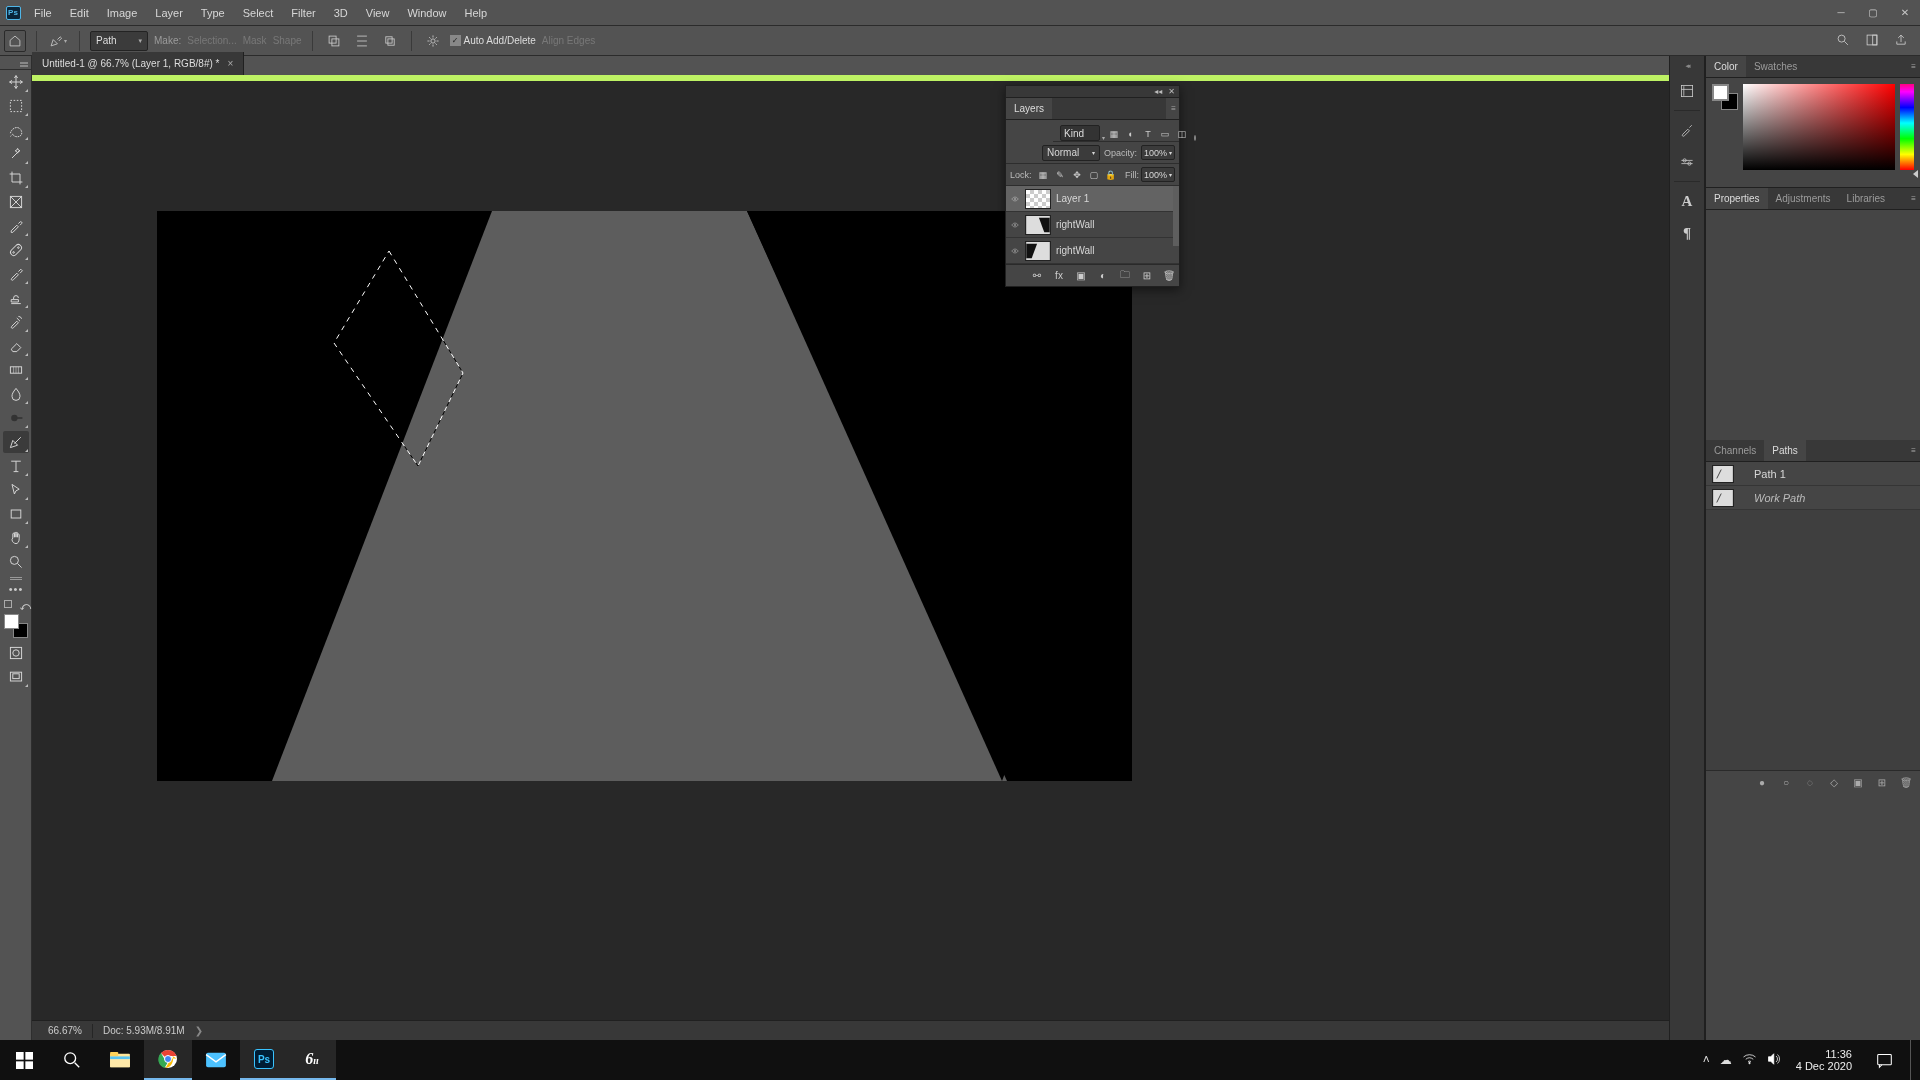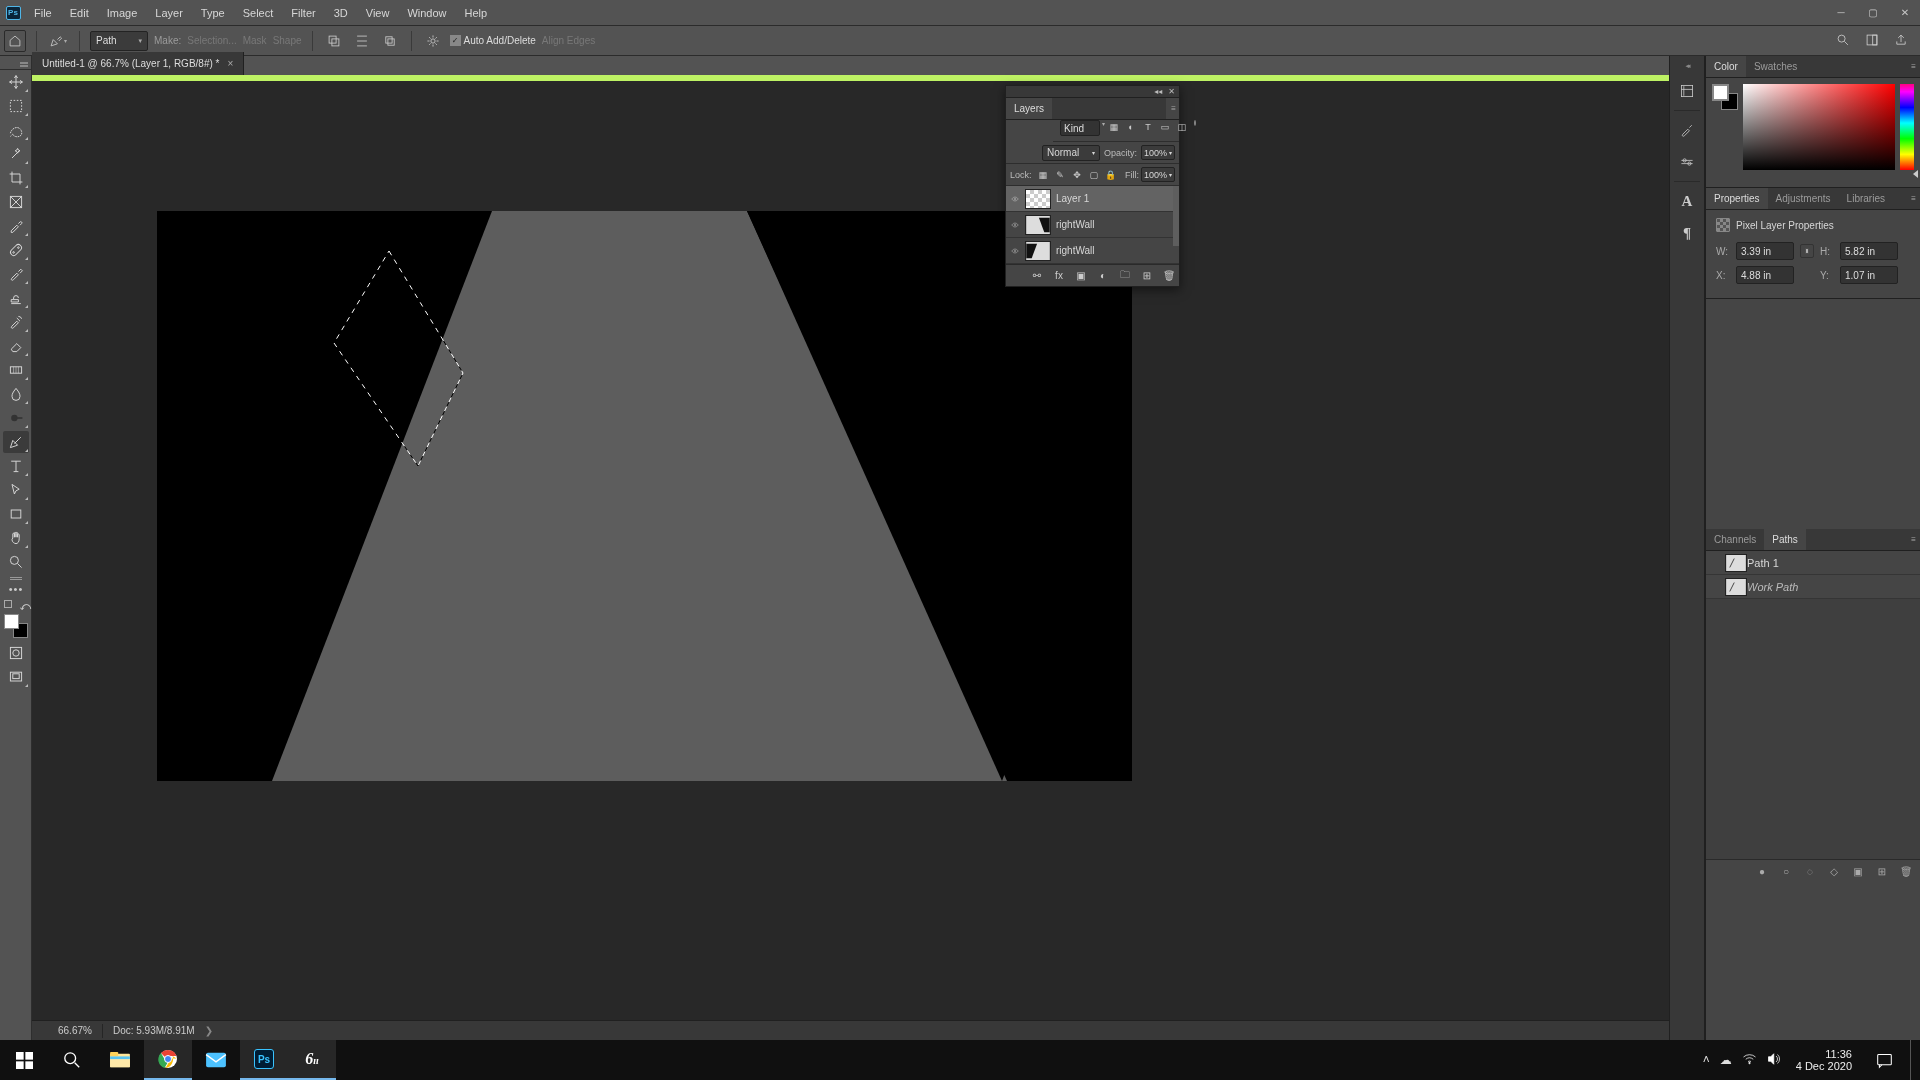--- a/index.html
+++ b/index.html
@@ -64,32 +64,32 @@
   .swap-reset .b{width:8px;height:8px;position:absolute;right:0;top:0;}
 
   
   .docarea{flex:1;display:flex;flex-direction:column;background:#2a2a2a;}
   .tabstrip{height:25px;background:var(--menu-bg);display:flex;align-items:flex-end;border-bottom:6px solid #bef264;}
   .doctab{height:23px;background:#383838;color:#ddd;display:flex;align-items:center;padding:0 10px;font-size:10px;border-right:1px solid #202020;position:relative;}
   .doctab .x{margin-left:8px;color:#aaa;cursor:pointer;}
   .canvaswrap{flex:1;background:#282828;position:relative;overflow:hidden;}
   .canvas-svg{position:absolute;left:0;top:0;}
   
-  .statusbar{height:20px;background:#383838;display:flex;align-items:center;padding:0 26px;border-top:1px solid #202020;font-size:10px;color:#ccc;}
+  .statusbar{height:20px;background:#383838;display:flex;align-items:center;padding:0 16px;border-top:1px solid #202020;font-size:10px;color:#ccc;}
   .statusbar .sep{width:1px;height:14px;background:#252525;margin:0 10px;}
   .status-arrow{margin-left:10px;color:#888;}
 
   
   .layers-panel{position:absolute;top:85px;left:1005px;width:175px;background:#454545;border:1px solid #202020;font-size:10px;box-shadow:0 3px 10px rgba(0,0,0,0.5);}
   .pnl-top{height:12px;background:#383838;display:flex;align-items:center;justify-content:flex-end;gap:6px;padding:0 4px;border-bottom:1px solid #202020;}
   .pnl-top span{color:#bbb;font-size:8px;cursor:pointer;}
   .pnl-tab{height:22px;background:#383838;display:flex;align-items:flex-end;border-bottom:1px solid #202020;}
   .pnl-tab div{padding:0 8px;height:100%;display:flex;align-items:center;background:#454545;color:#ddd;}
   .pnl-tab .menu{margin-left:auto;color:#aaa;padding:0 5px;letter-spacing:-2px;font-size:8px;}
-  .layers-filter{display:flex;align-items:flex-start;height:22px;padding:0 5px;border-bottom:1px solid #2d2d2d;gap:2px;margin-left:47px;}
+  .layers-filter{display:flex;align-items:flex-end;height:22px;padding:0 5px;border-bottom:1px solid #2d2d2d;gap:2px;margin-left:47px;}
   .layers-filter .search{width:8px;height:8px;}
   .layers-filter input{flex:1;background:#333;border:1px solid #222;border-radius:2px;color:#ddd;height:16px;padding:0 3px;font-size:10px;width:40px;}
   .filter-icons{display:flex;gap:3px;margin-left:auto;}
   .filter-icons span{width:14px;height:14px;display:flex;align-items:center;justify-content:center;color:#ccc;font-size:9px;}
   .toggle-dot{width:6px;height:6px;border-radius:50%;border:1px solid #888;margin-left:3px;}
   .layers-blend{display:flex;align-items:center;height:22px;padding:0 4px;border-bottom:1px solid #2d2d2d;gap:4px;}
   .blend-sel{flex:1;background:#3b3b3b;border:1px solid #222;border-radius:2px;height:16px;display:flex;align-items:center;justify-content:space-between;padding:0 4px;font-size:10px;margin-left:32px;}
   .op-field{width:34px;height:15px;background:#3b3b3b;border:1px solid #222;border-radius:2px;display:flex;align-items:center;padding:0 2px;font-size:9px;}
   .op-field .car{margin-left:auto;font-size:6px;}
   .layers-lock{display:flex;align-items:center;height:22px;padding:0 4px;border-bottom:1px solid #2d2d2d;gap:2px;}
@@ -136,21 +136,21 @@
   .props-panel .title-row{display:flex;align-items:center;gap:6px;margin-bottom:10px;}
   .props-panel .title-row .ico{width:14px;height:14px;border:1px solid #888;border-radius:1px;background:repeating-conic-gradient(#888 0 25%,#555 0 50%) 0 0/6px 6px;}
   .dim-row{display:flex;align-items:center;gap:6px;margin-bottom:6px;}
   .dim-row label{color:#aaa;width:14px;}
   .dim-row input{width:58px;height:18px;background:#333;border:1px solid #222;border-radius:2px;color:#ddd;font-size:10px;padding:0 4px;}
   .link-ico{width:14px;height:14px;border:1px solid #333;border-radius:2px;display:flex;align-items:center;justify-content:center;}
   
   .prop-pad{height:230px;}
   
   .paths-panel{}
-  .path-row{display:flex;align-items:center;height:24px;padding:0 19px;gap:0;border-bottom:1px solid #353535;}
+  .path-row{display:flex;align-items:center;height:24px;padding:0 6px;gap:20px;border-bottom:1px solid #353535;}
   .path-row .thumb{width:22px;height:18px;}
   .path-row.ital{color:#bbb;font-style:italic;}
   .paths-fill{height:260px;background:#3f3f3f;}
   .paths-bottom{display:flex;justify-content:flex-end;align-items:center;height:24px;gap:12px;padding:0 8px;border-top:1px solid #2a2a2a;}
   .paths-bottom span{width:12px;height:12px;color:#aaa;font-size:10px;display:flex;align-items:center;justify-content:center;}
 
   
   .taskbar{position:fixed;bottom:0;left:0;right:0;height:40px;background:#101010;display:flex;align-items:center;}
   .taskbtn{width:48px;height:40px;display:flex;align-items:center;justify-content:center;}
   .taskbtn.active{border-bottom:2px solid #76b9ed;background:#272727;}
@@ -522,44 +522,20 @@
             <div class="marker"></div>
           </div>
       </div>
 
       <div class="panel-head">
         <div class="tab active">Properties</div>
         <div class="tab">Adjustments</div>
         <div class="tab">Libraries</div>
         <div class="menu">≡</div>
       </div>
-      <div class="props-panel">
-        <div class="title-row">
-          <div class="ico"></div>
-          <span>Pixel Layer Properties</span>
-        </div>
-        <div class="dim-row">
-          <label>W:</label>
-          <input value="3.39 in" style="">
-          <div class="link-ico">
-            <svg class="ico" viewBox="0 0 20 20">
-                <path d="M8 7a3 3 0 010 6M12 13a3 3 0 010-6M8 10h4"></path>
-              </svg>
-          </div>
-          <label>H:</label>
-          <input value="5.82 in" style="">
-        </div>
-        <div class="dim-row">
-          <label>X:</label>
-          <input value="4.88 in" style="">
-          <div style="width:14px"></div>
-          <label>Y:</label>
-          <input value="1.07 in" style="">
-        </div>
-      </div>
       <div class="prop-pad"></div>
 
       <div class="panel-head">
         <div class="tab">Channels</div>
         <div class="tab active">Paths</div>
         <div class="menu">≡</div>
       </div>
       <div class="paths-panel">
         <div class="path-row">
           <div class="thumb">

